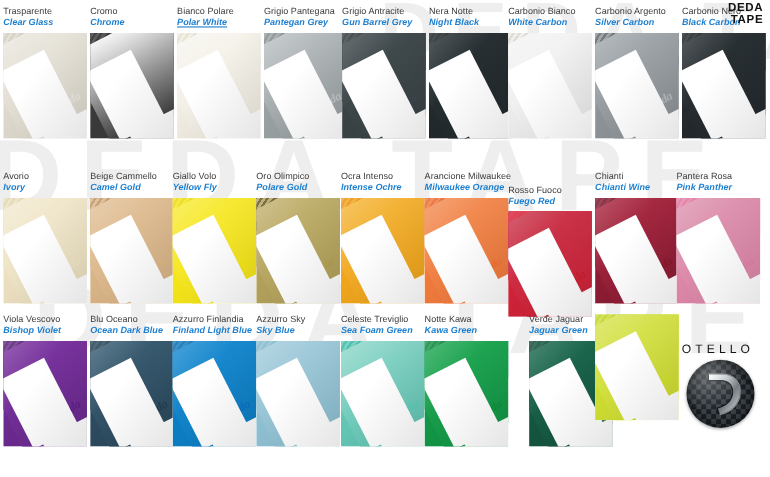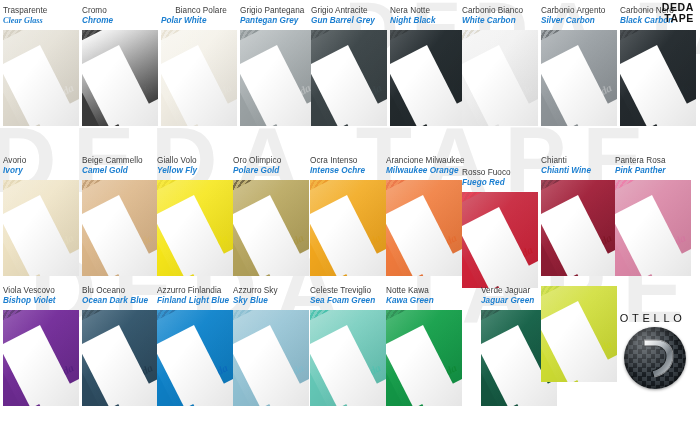--- a/index.html
+++ b/index.html
@@ -142,21 +142,21 @@
 <div class="corner-brand">
   <div>DEDA</div>
   <div>TAPE</div>
 </div>
 
 <div class="sheet">
   <div class="row row-1">
       <div class="cell" style="left: 3px;">
         <div class="names">
           <div class="name-it" style="color: rgb(59, 59, 59);">Trasparente</div>
-          <div class="name-en" style="color: rgb(28, 127, 208); font-family: Liberation Serif, serif;">Clear Glass</div>
+          <div class="name-en" style="color: rgb(28, 127, 208);">Clear Glass</div>
         </div>
         <div class="swatch">
           <div class="sw-base" style="background: rgb(222, 217, 205);"></div>
           <div class="sw-coil" style="background: repeating-radial-gradient(circle at 50% 78%, rgb(207, 201, 186) 0px, rgb(207, 201, 186) 2px, rgb(222, 217, 205) 2px, rgb(222, 217, 205) 4.5px);"></div>
           <div class="sw-strip" style="background: linear-gradient(rgb(233, 230, 221) 0%, rgb(222, 217, 205) 100%);"></div>
           <div class="sw-cutTL"></div>
           <div class="sw-emboss" style="color: rgb(255, 255, 255);">Deda</div>
           <div class="sw-cutBR"></div>
           <div class="sw-sheen" style="background: linear-gradient(128deg, rgba(255, 255, 255, 0.2) 0%, rgba(255, 255, 255, 0) 38%, rgba(0, 0, 0, 0.1) 100%);"></div>
         </div>
@@ -171,22 +171,22 @@
           <div class="sw-coil" style="background: repeating-radial-gradient(circle at 50% 78%, rgb(27, 27, 27) 0px, rgb(27, 27, 27) 2px, rgb(58, 58, 58) 2px, rgb(58, 58, 58) 4.5px);"></div>
           <div class="sw-strip" style="background: linear-gradient(rgb(243, 243, 243) 0%, rgb(58, 58, 58) 100%);"></div>
           <div class="sw-cutTL"></div>
           <div class="sw-emboss" style="color: rgb(136, 136, 136);">Deda</div>
           <div class="sw-cutBR"></div>
           <div class="sw-sheen" style="background: linear-gradient(128deg, rgba(255, 255, 255, 0.2) 0%, rgba(255, 255, 255, 0) 38%, rgba(0, 0, 0, 0.1) 100%);"></div>
         </div>
       </div>
       <div class="cell" style="left: 161px;">
         <div class="names">
-          <div class="name-it" style="color: rgb(59, 59, 59); text-align: center;">Bianco Polare</div>
-          <div class="name-en" style="color: rgb(28, 127, 208);">Polar White</div>
+          <div class="name-it" style="color: rgb(59, 59, 59);">Bianco Polare</div>
+          <div class="name-en" style="color: rgb(28, 127, 208); text-decoration: underline;">Polar White</div>
         </div>
         <div class="swatch">
           <div class="sw-base" style="background: rgb(240, 236, 226);"></div>
           <div class="sw-coil" style="background: repeating-radial-gradient(circle at 50% 78%, rgb(228, 221, 204) 0px, rgb(228, 221, 204) 2px, rgb(240, 236, 226) 2px, rgb(240, 236, 226) 4.5px);"></div>
           <div class="sw-strip" style="background: linear-gradient(rgb(247, 245, 238) 0%, rgb(240, 236, 226) 100%);"></div>
           <div class="sw-cutTL"></div>
           <div class="sw-emboss" style="color: rgb(185, 178, 162);">Deda</div>
           <div class="sw-cutBR"></div>
           <div class="sw-sheen" style="background: linear-gradient(128deg, rgba(255, 255, 255, 0.2) 0%, rgba(255, 255, 255, 0) 38%, rgba(0, 0, 0, 0.1) 100%);"></div>
         </div>

